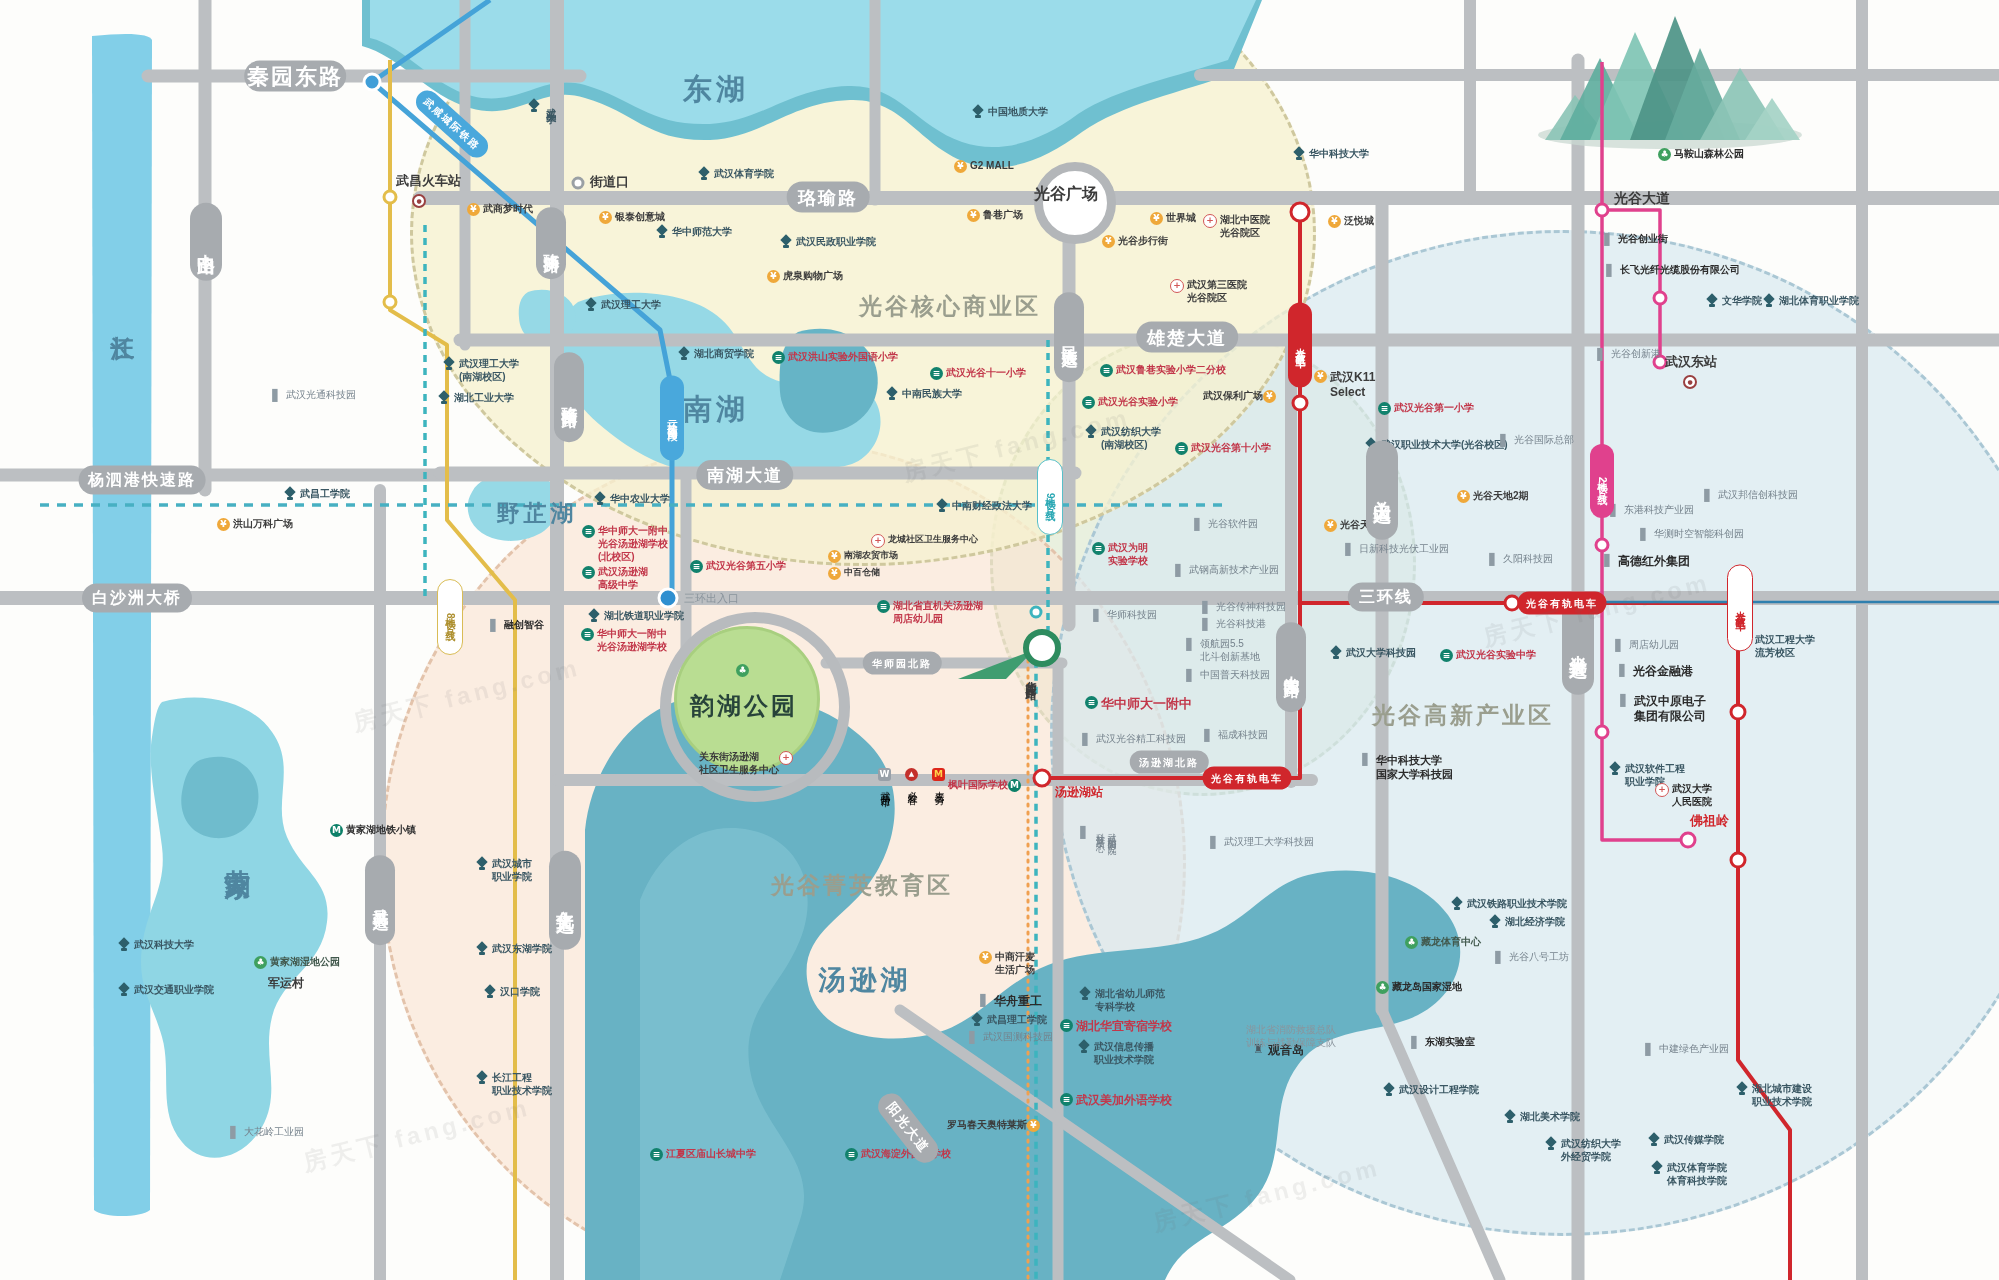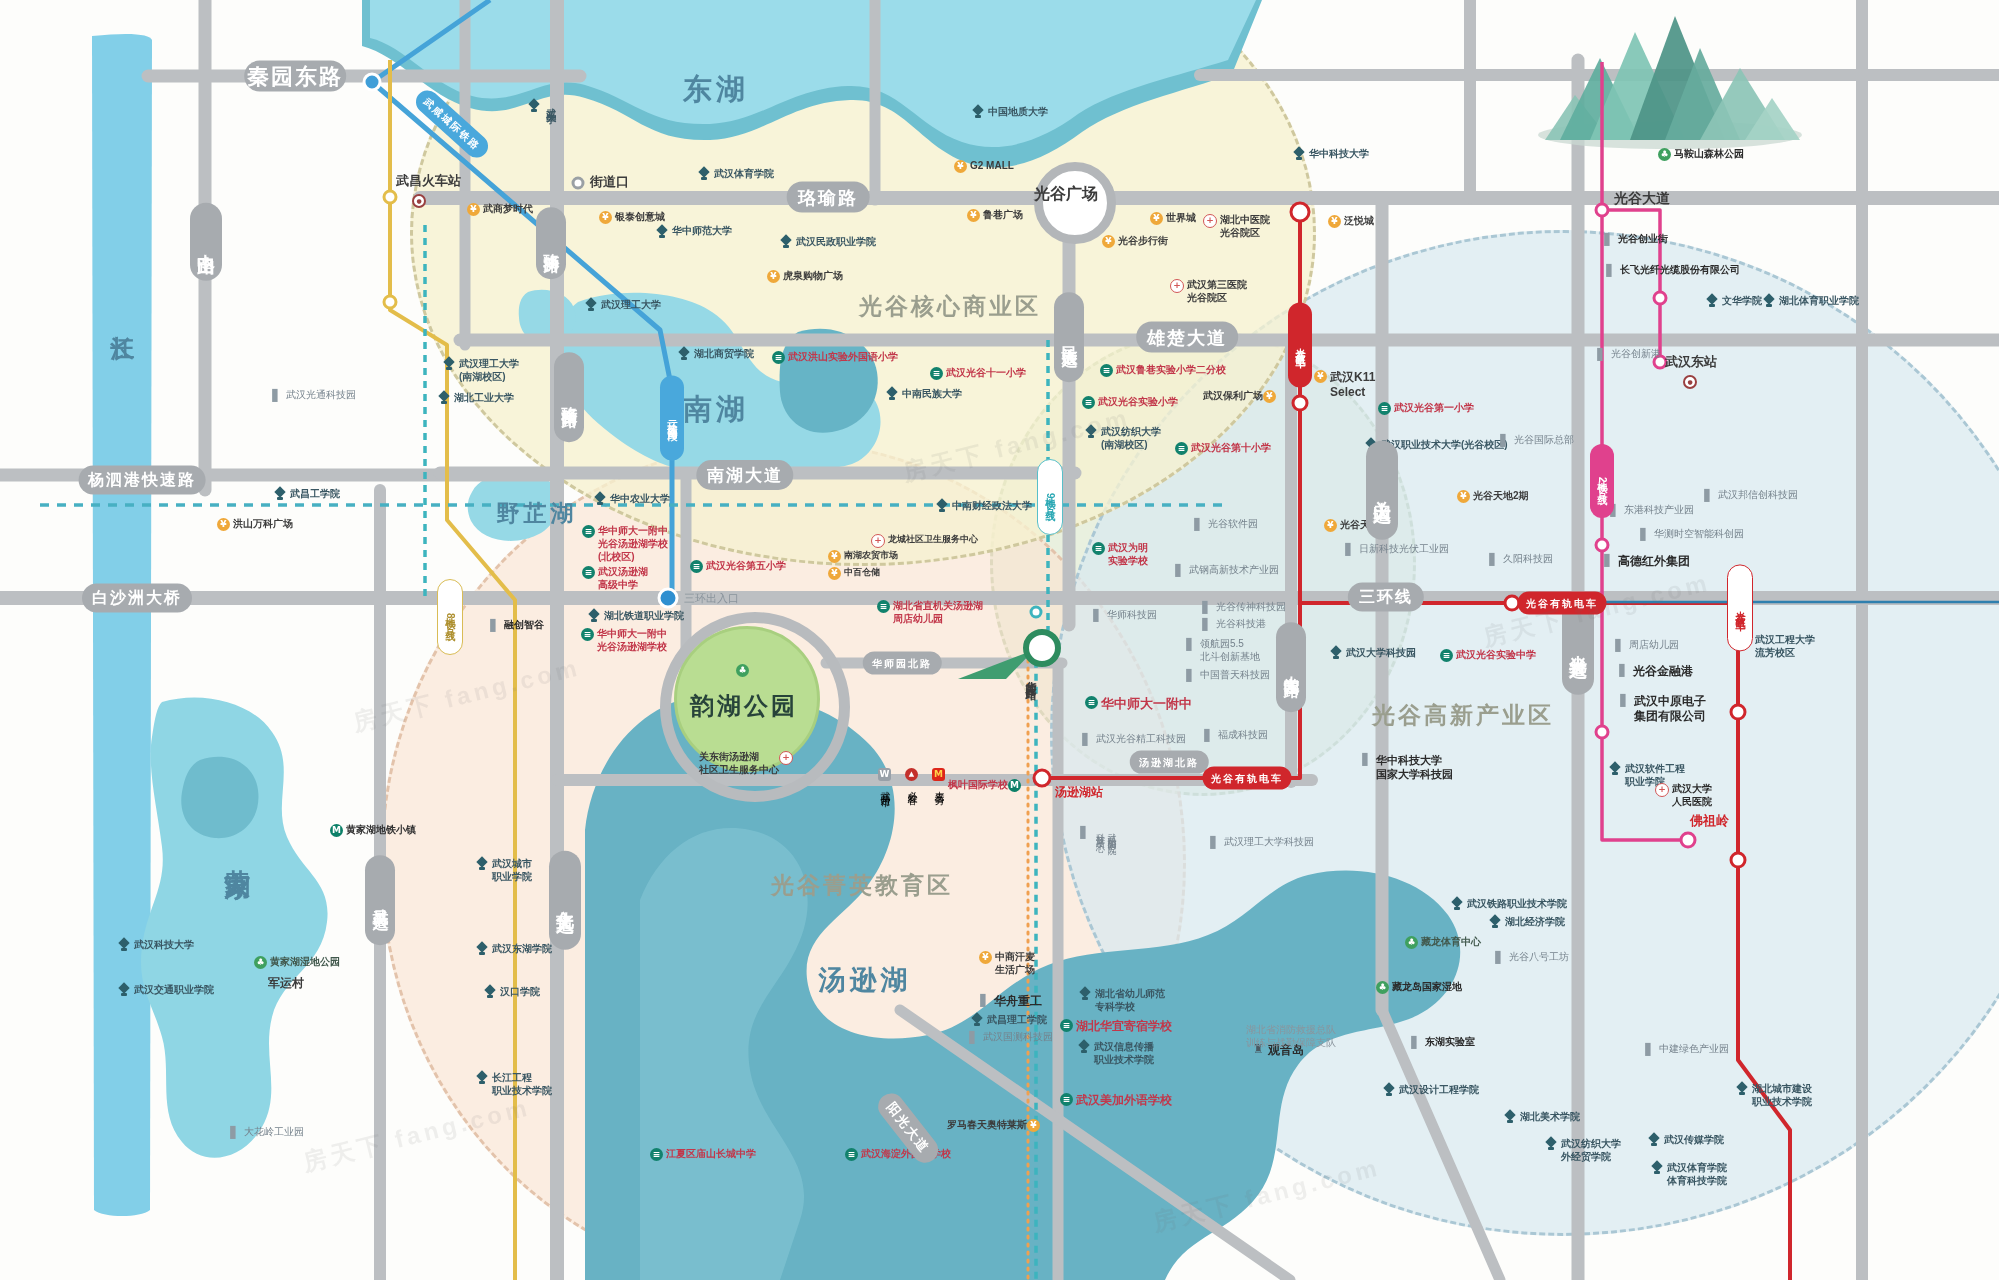--- a/index.html
+++ b/index.html
@@ -173,21 +173,21 @@
     <div class="pill v wt" style="font-size: 10px; width: 24px; height: 74px; left: 1050px; top: 497px; transform: translate(-50%, -50%);">地铁9号线</div>
     <div class="pill v pink" style="font-size: 10px; width: 24px; height: 74px; left: 1602px; top: 481px; transform: translate(-50%, -50%);">地铁2号线</div>
     <div class="pill v red" style="font-size: 10px; width: 24px; height: 85.2px; left: 1300px; top: 345px; transform: translate(-50%, -50%);">光谷有轨电车</div>
     <div class="pill v wr" style="font-size: 10px; width: 24px; height: 85.2px; left: 1740px; top: 608px; transform: translate(-50%, -50%);">光谷有轨电车</div>
     <div class="pill red" style="font-size: 10px; width: 89px; height: 23px; left: 1562px; top: 603px; transform: translate(-50%, -50%);">光谷有轨电车</div>
     <div class="pill red" style="font-size: 10px; width: 89px; height: 23px; left: 1247px; top: 778px; transform: translate(-50%, -50%);">光谷有轨电车</div>
     <div class="pill blue" style="font-size: 10px; width: 89px; height: 23px; left: 452px; top: 124px; transform: translate(-50%, -50%) rotate(42deg);">武咸城际铁路</div>
     <div class="pill v blue" style="font-size: 10px; width: 24px; height: 85.2px; left: 672px; top: 418px; transform: translate(-50%, -50%);">二环线南湖段</div>
     <div class="lbl uni vert" style="left: 528px; top: 100px;"><span class="ic ic-uni"></span><span class="tx">武汉大学</span></div>
     <div class="lbl uni" style="left: 698px; top: 168px;"><span class="ic ic-uni"></span><span class="tx">武汉体育学院</span></div>
-    <div class="lbl uni" style="left: 656px; top: 226px; font-family: Liberation Mono, monospace;"><span class="ic ic-uni"></span><span class="tx">华中师范大学</span></div>
+    <div class="lbl uni" style="left: 656px; top: 226px;"><span class="ic ic-uni"></span><span class="tx">华中师范大学</span></div>
     <div class="lbl uni" style="left: 780px; top: 236px;"><span class="ic ic-uni"></span><span class="tx">武汉民政职业学院</span></div>
     <div class="lbl uni" style="left: 972px; top: 106px;"><span class="ic ic-uni"></span><span class="tx">中国地质大学</span></div>
     <div class="lbl uni" style="left: 1293px; top: 148px;"><span class="ic ic-uni"></span><span class="tx">华中科技大学</span></div>
     <div class="lbl uni" style="left: 585px; top: 299px;"><span class="ic ic-uni"></span><span class="tx">武汉理工大学</span></div>
     <div class="lbl uni" style="left: 443px; top: 358px;"><span class="ic ic-uni"></span><span class="tx">武汉理工大学
 (南湖校区)</span></div>
     <div class="lbl uni" style="left: 438px; top: 392px;"><span class="ic ic-uni"></span><span class="tx">湖北工业大学</span></div>
     <div class="lbl uni" style="left: 594px; top: 493px;"><span class="ic ic-uni"></span><span class="tx">华中农业大学</span></div>
     <div class="lbl uni" style="left: 886px; top: 388px;"><span class="ic ic-uni"></span><span class="tx">中南民族大学</span></div>
     <div class="lbl uni" style="left: 936px; top: 500px;"><span class="ic ic-uni"></span><span class="tx">中南财经政法大学</span></div>
@@ -199,21 +199,21 @@
     <div class="lbl uni" style="left: 1763px; top: 295px;"><span class="ic ic-uni"></span><span class="tx">湖北体育职业学院</span></div>
     <div class="lbl uni" style="left: 588px; top: 610px;"><span class="ic ic-uni"></span><span class="tx">湖北铁道职业学院</span></div>
     <div class="lbl uni" style="left: 476px; top: 858px;"><span class="ic ic-uni"></span><span class="tx">武汉城市
 职业学院</span></div>
     <div class="lbl uni" style="left: 476px; top: 943px;"><span class="ic ic-uni"></span><span class="tx">武汉东湖学院</span></div>
     <div class="lbl uni" style="left: 484px; top: 986px;"><span class="ic ic-uni"></span><span class="tx">汉口学院</span></div>
     <div class="lbl uni" style="left: 476px; top: 1072px;"><span class="ic ic-uni"></span><span class="tx">长江工程
 职业技术学院</span></div>
     <div class="lbl uni" style="left: 118px; top: 939px;"><span class="ic ic-uni"></span><span class="tx">武汉科技大学</span></div>
     <div class="lbl uni" style="left: 118px; top: 984px;"><span class="ic ic-uni"></span><span class="tx">武汉交通职业学院</span></div>
-    <div class="lbl uni" style="left: 274px; top: 488px;"><span class="ic ic-uni"></span><span class="tx">武昌工学院</span></div>
+    <div class="lbl uni" style="left: 284px; top: 488px;"><span class="ic ic-uni"></span><span class="tx">武昌工学院</span></div>
     <div class="lbl uni" style="left: 971px; top: 1014px;"><span class="ic ic-uni"></span><span class="tx">武昌理工学院</span></div>
     <div class="lbl uni" style="left: 1079px; top: 988px;"><span class="ic ic-uni"></span><span class="tx">湖北省幼儿师范
 专科学校</span></div>
     <div class="lbl uni" style="left: 1078px; top: 1041px;"><span class="ic ic-uni"></span><span class="tx">武汉信息传播
 职业技术学院</span></div>
     <div class="lbl uni" style="left: 1451px; top: 898px;"><span class="ic ic-uni"></span><span class="tx">武汉铁路职业技术学院</span></div>
     <div class="lbl uni" style="left: 1489px; top: 916px;"><span class="ic ic-uni"></span><span class="tx">湖北经济学院</span></div>
     <div class="lbl uni" style="left: 1609px; top: 763px;"><span class="ic ic-uni"></span><span class="tx">武汉软件工程
 职业学院</span></div>
     <div class="lbl uni" style="left: 1739px; top: 634px;"><span class="ic ic-uni"></span><span class="tx">武汉工程大学

